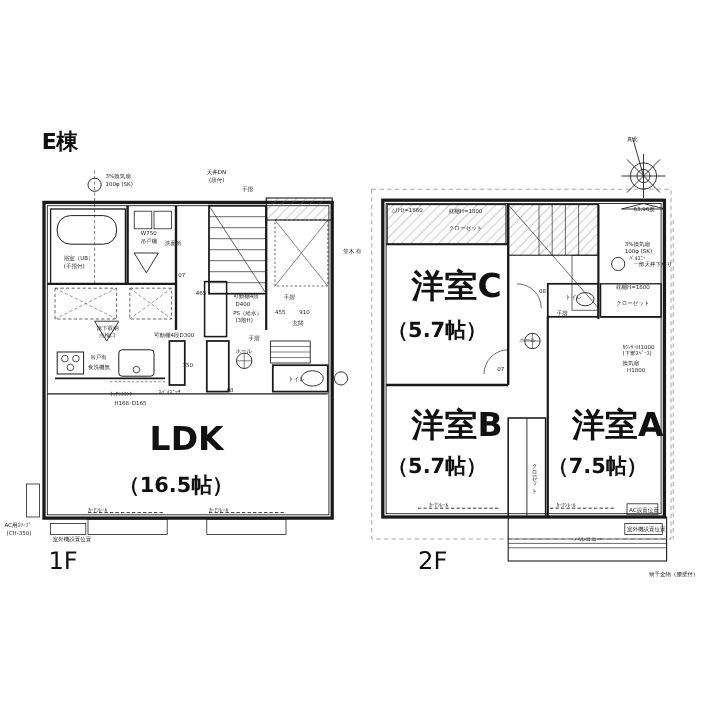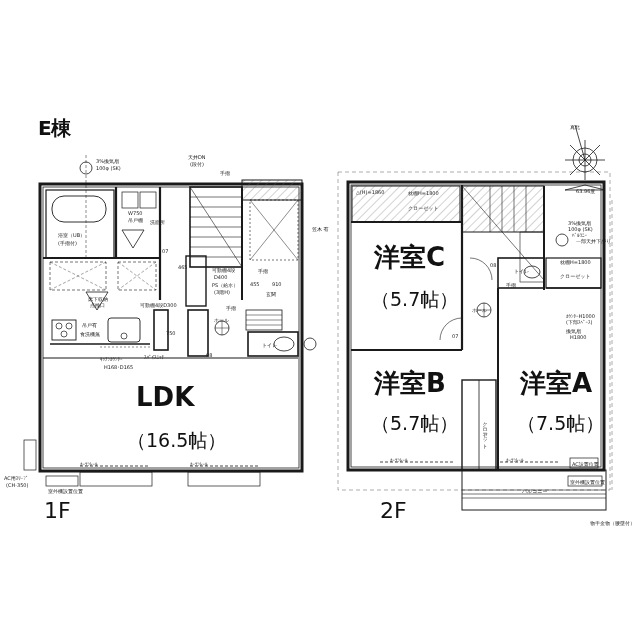--- a/index.html
+++ b/index.html
@@ -1,22 +1,22 @@
 <!DOCTYPE html>
 <html><head>
 <meta charset="utf-8">
 <style>
   html, body { margin: 0; padding: 0; background: #ffffff; }
   body { width: 640px; height: 640px; position: relative; overflow: hidden;
          font-family: "DejaVu Sans", sans-serif; color: #111; }
   .abs { position: absolute; }
   .title { font-weight: bold; font-size: 20px; letter-spacing: -0.5px; }
   .floor-label { font-weight: normal; font-size: 22px; }
-  .room-big { font-weight: bold; font-size: 26px; color: #111; white-space: nowrap; text-align: right; }
-  .room-size { font-weight: normal; font-size: 19px; color: #111; white-space: nowrap; padding-left: 19px; }
+  .room-big { font-weight: bold; font-size: 30px; color: #111; white-space: nowrap; text-align: right; }
+  .room-size { font-weight: bold; font-size: 19px; color: #111; white-space: nowrap; }
   .tiny { font-size: 5px; color: #222; white-space: nowrap; line-height: 6px; }
   svg { position: absolute; left: 0; top: 0; }
 </style>
 </head>
 <body>
 
 <div class="abs title" style="left:38px;top:115px;">E棟</div>
 
 <svg width="640" height="640" viewBox="0 0 640 640">
   <defs>

